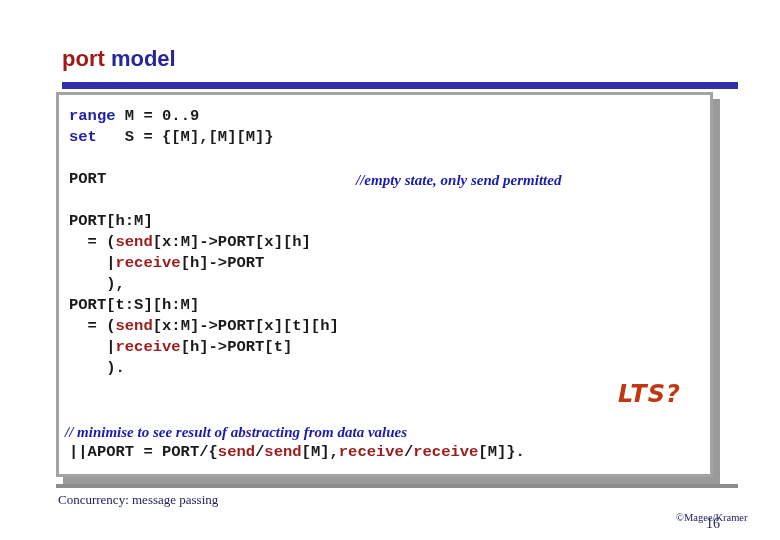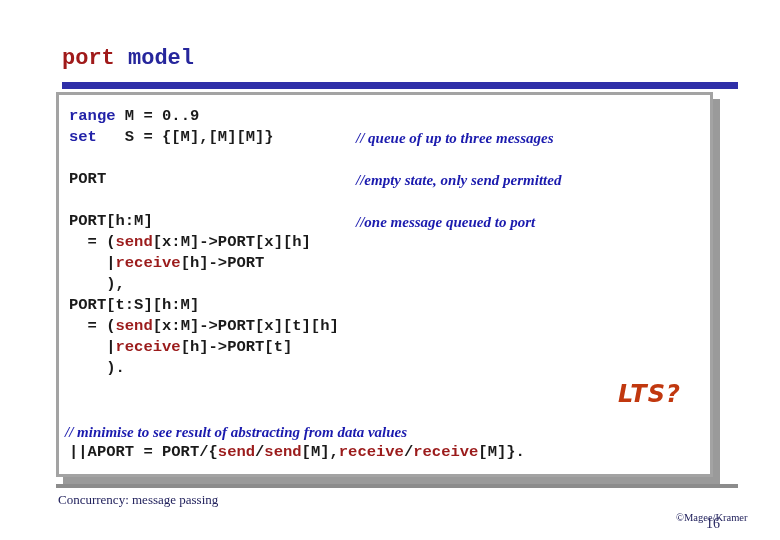--- a/index.html
+++ b/index.html
@@ -13,21 +13,21 @@
     position: relative;
     overflow: hidden;
     font-family: "Liberation Serif", serif;
   }
 
   
   #slide-title {
     position: absolute;
     left: 62px;
     top: 46px;
-    font-family: Liberation Mono, monospace;
+    font-family: Liberation Sans, sans-serif;
     font-weight: bold;
     font-size: 22px;
     letter-spacing: 0px;
     white-space: nowrap;
   }
   #slide-title .t-red { color: #A01A1A; }
   #slide-title .t-blue { color: #26269C; }
 
   #title-rule {
     position: absolute;
@@ -156,23 +156,21 @@
       <div class="code-line" style="top: 75px;"><span>PORT</span></div>
       <div class="code-line" style="top: 117px;"><span>PORT[h:M]</span></div>
       <div class="code-line" style="top: 138px;"><span>  = (</span><span class="act">send</span><span>[x:M]-&gt;PORT[x][h]</span></div>
       <div class="code-line" style="top: 159px;"><span>    |</span><span class="act">receive</span><span>[h]-&gt;PORT</span></div>
       <div class="code-line" style="top: 180px;"><span>    ),</span></div>
       <div class="code-line" style="top: 201px;"><span>PORT[t:S][h:M]</span></div>
       <div class="code-line" style="top: 222px;"><span>  = (</span><span class="act">send</span><span>[x:M]-&gt;PORT[x][t][h]</span></div>
       <div class="code-line" style="top: 243px;"><span>    |</span><span class="act">receive</span><span>[h]-&gt;PORT[t]</span></div>
       <div class="code-line" style="top: 264px;"><span>    ).</span></div>
       <div class="code-line" style="top: 348px;"><span>||APORT = PORT/{</span><span class="act">send</span><span>/</span><span class="act">send</span><span>[M],</span><span class="act">receive</span><span>/</span><span class="act">receive</span><span>[M]}.</span></div>
-      <div class="cmt" style="left: 297px; top: 35px;">// queue of up to three messages</div>
       <div class="cmt" style="left: 297px; top: 77px; text-align: right;">//empty state, only send permitted</div>
-      <div class="cmt" style="left: 297px; top: 119px;">//one message queued to port</div>
       <div class="cmt" style="left: 6px; top: 329px;">// minimise to see result of abstracting from data values</div>
     </div>
 </div>
 
 <div id="lts-note">LTS?</div>
 
 <div id="footer-rule"></div>
 <div id="footer-left">Concurrency: message passing</div>
 <div id="footer-page">16</div>
 <div id="footer-credit">©Magee/Kramer</div>

